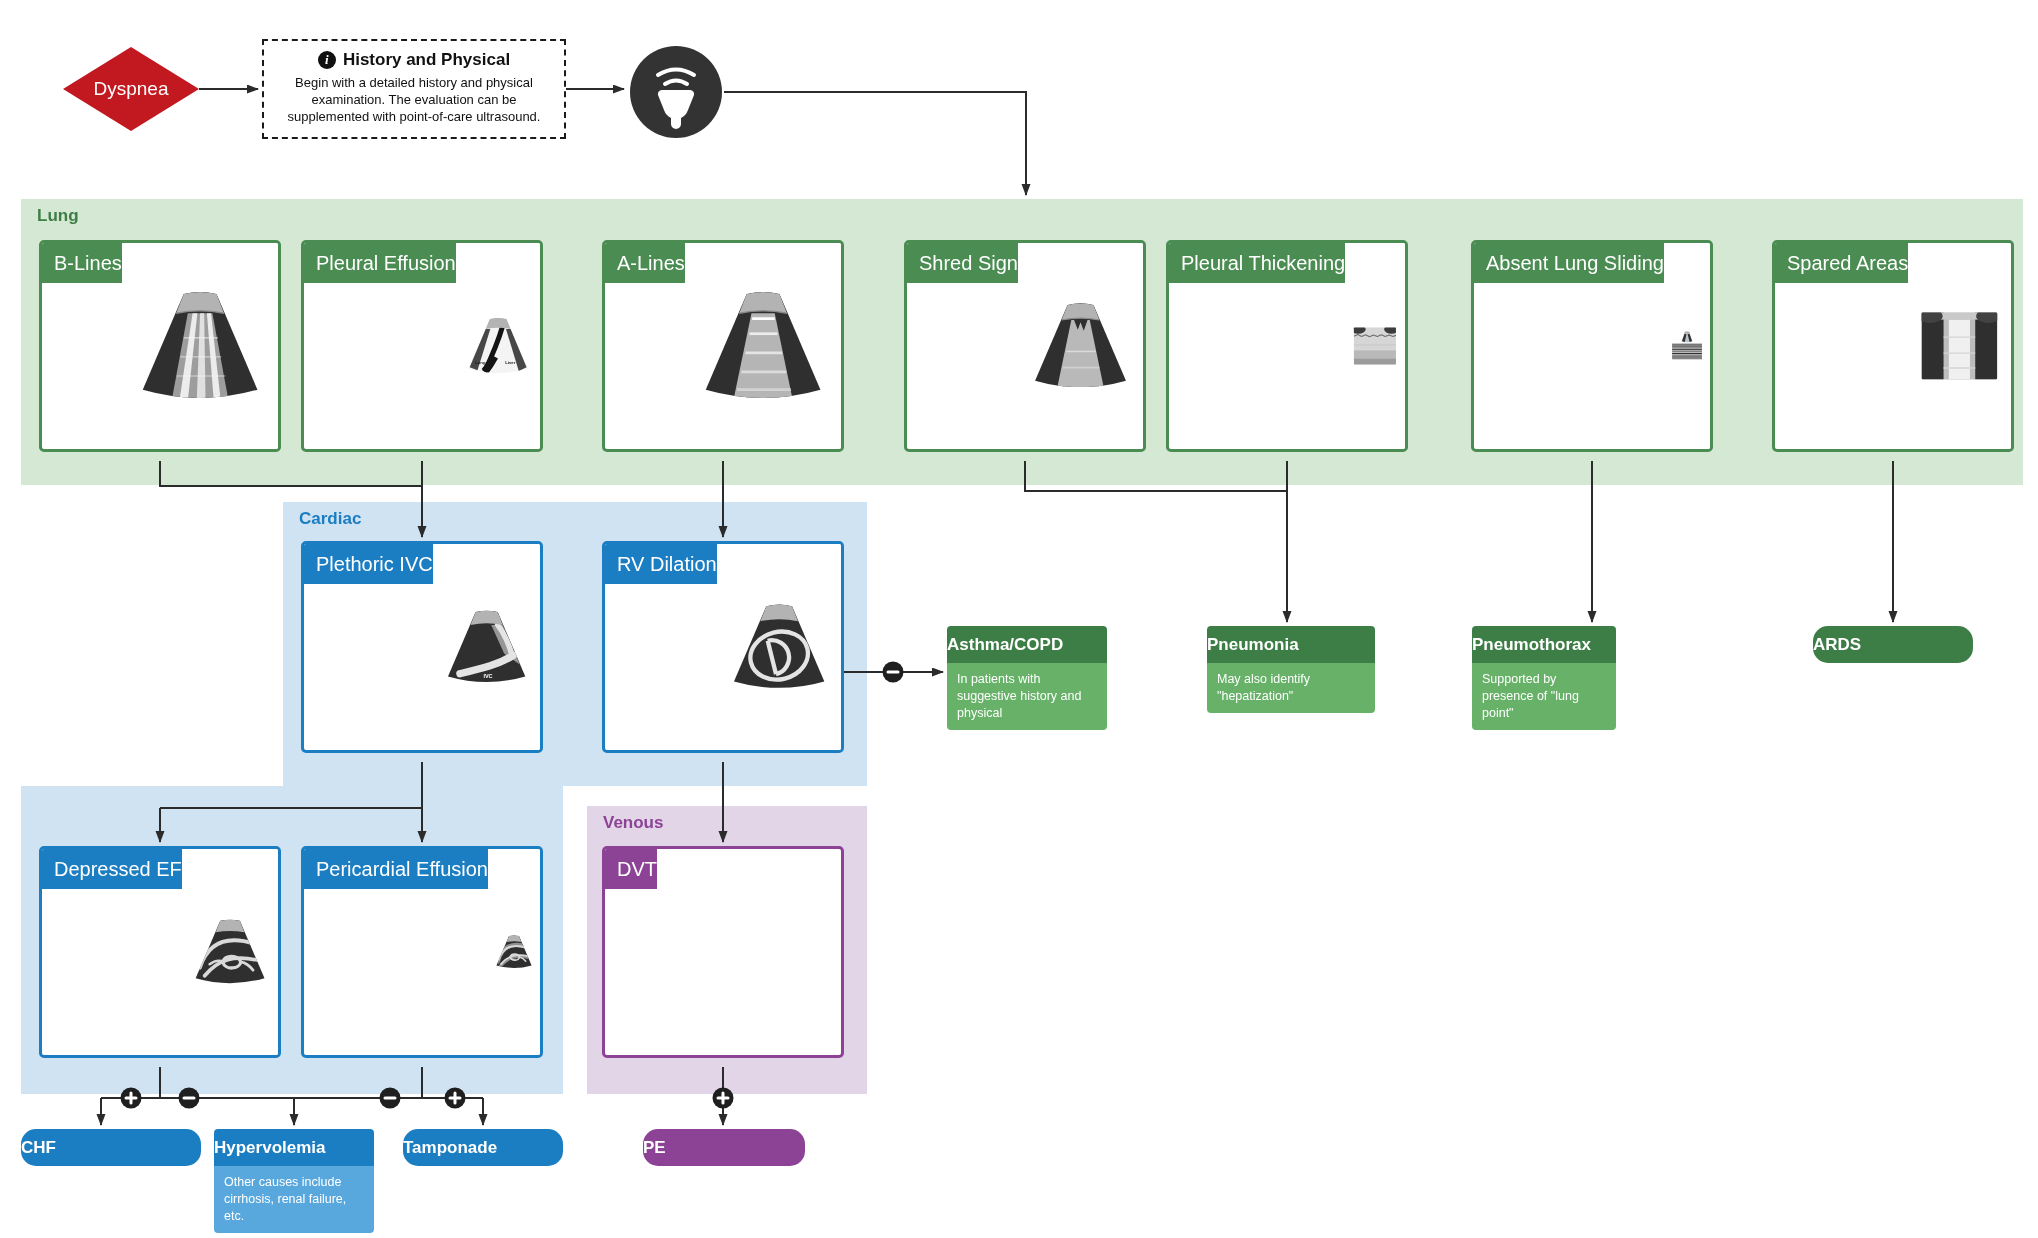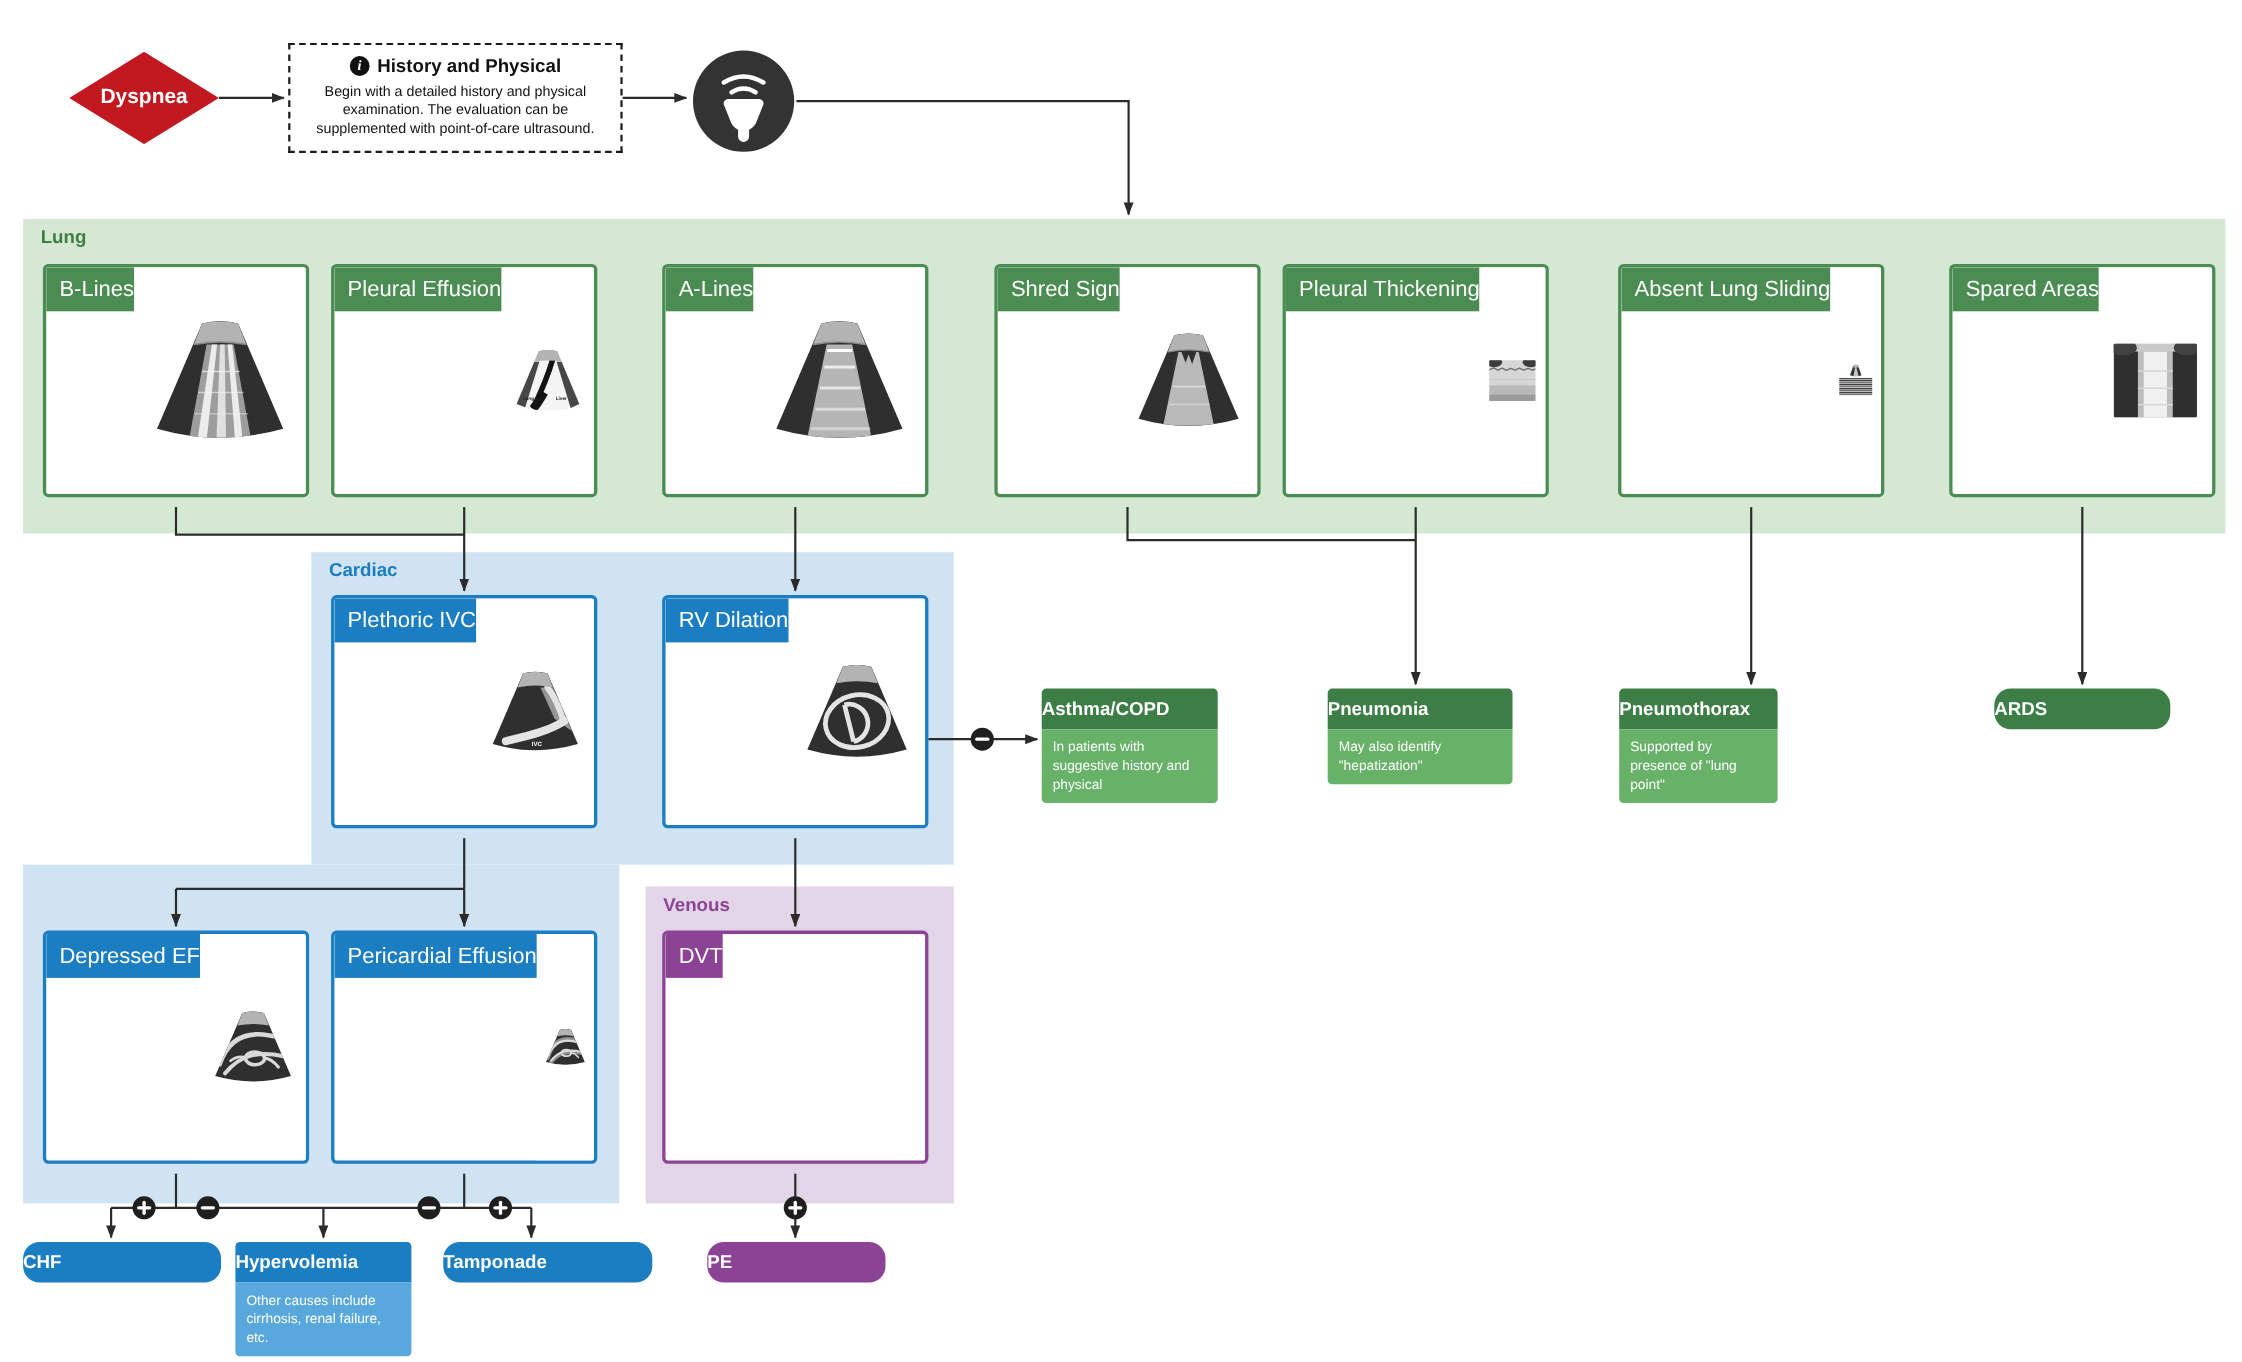--- a/index.html
+++ b/index.html
@@ -9,21 +9,21 @@
 
   .section{position:absolute;z-index:1}
   .section-label{position:absolute;top:7px;left:16px;font-weight:bold;font-size:17px}
   #sec-lung{left:21px;top:199px;width:2002px;height:286px;background:#d5e8d4}
   #sec-cardiac1{left:283px;top:502px;width:584px;height:284px;background:#cfe3f2}
   #sec-cardiac2{left:21px;top:786px;width:542px;height:308px;background:#cfe3f2}
   #sec-venous{left:587px;top:806px;width:280px;height:288px;background:#e1d5e7}
 
   .diamond{position:absolute;left:63px;top:47px;width:136px;height:84px;background:#c2181f;
     clip-path:polygon(50% 0,100% 50%,50% 100%,0 50%);display:flex;align-items:center;justify-content:center;z-index:3}
-  .diamond span{color:#fff;font-weight:bold;font-size:19px}
+  .diamond span{color:#fff;font-weight:normal;font-size:19px}
 
   .history{position:absolute;left:262px;top:39px;width:304px;height:100px;background:#fff;
     border:2px dashed #1a1a1a;text-align:center;padding-top:9px;z-index:3}
   .history-title-row{display:flex;align-items:center;justify-content:center;gap:7px;font-weight:bold;font-size:17px}
   .info-circle{display:inline-block;width:18px;height:18px;border-radius:50%;background:#111;color:#fff;
     font-size:13px;font-weight:bold;line-height:18px;text-align:center;font-family:"Liberation Serif",serif;font-style:italic}
   .history-body{font-size:13px;line-height:1.32;padding:4px 14px 0;color:#111}
 
   .probe{position:absolute;left:628px;top:44px;width:96px;height:96px;z-index:3}
 
@@ -378,21 +378,21 @@
 
   <div class="outcome" style="left:21px;top:1129px;width:180px">
     <div class="outcome-title blue-head">CHF</div>
   </div>
 
   <div class="outcome has-note" style="left:214px;top:1129px;width:160px">
     <div class="outcome-title blue-head">Hypervolemia</div>
     <div class="outcome-note blue-note">Other causes include cirrhosis, renal failure, etc.</div>
   </div>
 
-  <div class="outcome" style="left:403px;top:1129px;width:190px">
+  <div class="outcome" style="left:403px;top:1129px;width:160px">
     <div class="outcome-title blue-head">Tamponade</div>
   </div>
 
   <div class="outcome" style="left:643px;top:1129px;width:162px">
     <div class="outcome-title purple-head">PE</div>
   </div>
 
   <svg class="overlay" width="2038" height="1238">
     <defs>
       <marker id="arrow" markerUnits="userSpaceOnUse" markerWidth="13" markerHeight="10" refX="11" refY="4.5" orient="auto">

